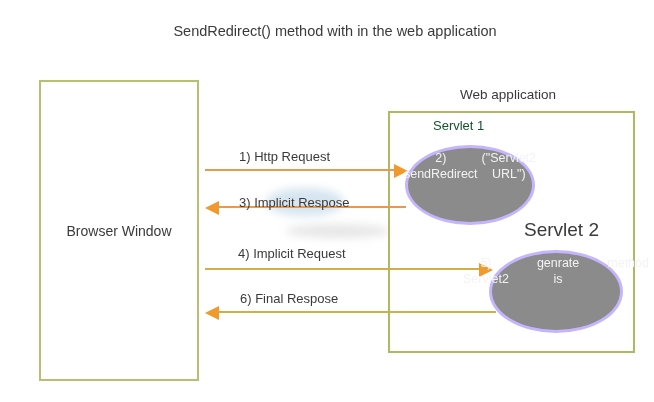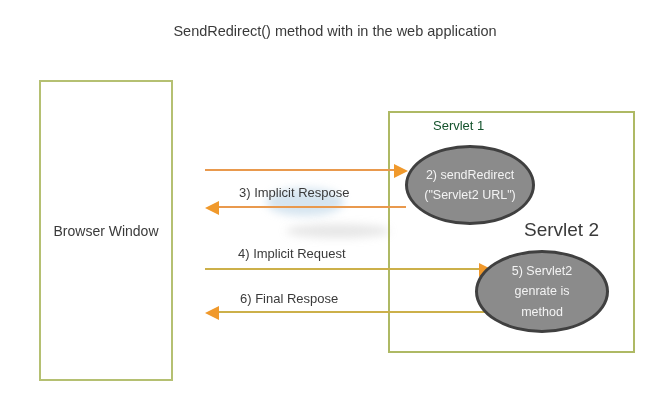--- a/index.html
+++ b/index.html
@@ -21,21 +21,21 @@
     left: 0;
     width: 100%;
     text-align: center;
     font-size: 14.5px;
     color: #3a3a3a;
   }
   .browser-box {
     position: absolute;
     left: 31px;
     top: 72px;
-    width: 134px;
+    width: 160px;
     height: 301px;
     border: 2px solid #b5c072;
     display: flex;
     align-items: center;
     justify-content: center;
     font-size: 14px;
     color: #3a3a3a;
     background: #ffffff;
   }
   .webapp-label {
@@ -67,33 +67,32 @@
     position: absolute;
     left: 516px;
     top: 211px;
     font-size: 19px;
     color: #3a3a3a;
   }
   .ellipse {
     position: absolute;
     border-radius: 50%;
     background: #8b8b8b;
-    border: 3px solid #404040;
+    border: 3px solid #c4b5fd;
     display: flex;
-    flex-direction: column;
-    align-items: center;
+    align-items: flex-start;
     justify-content: center;
     color: #f3f3f3;
     font-size: 12.5px;
     line-height: 1.3;
     text-align: center;
     z-index: 3;
   }
   .ellipse1 { left: 397px; top: 137px; width: 130px; height: 80px; }
-  .ellipse2 { left: 467px; top: 242px; width: 134px; height: 83px; }
+  .ellipse2 { left: 481px; top: 242px; width: 134px; height: 83px; gap: 24px; }
   .arrow-line {
     position: absolute;
     height: 2px;
     z-index: 2;
   }
   .orange-line { background: #e9994d; }
   .gold-line { background: #ccb04a; }
   .arrow-head {
     position: absolute;
     width: 0;
@@ -111,21 +110,21 @@
     border-right: 14px solid #f0992c;
   }
   .arrow-label {
     position: absolute;
     font-size: 13px;
     color: #3a3a3a;
     white-space: nowrap;
     z-index: 4;
   }
   .label1 { left: 231px; top: 141px; }
-  .label3 { left: 231px; top: 177px; }
+  .label3 { left: 231px; top: 187px; }
   .label4 { left: 230px; top: 238px; }
   .label6 { left: 232px; top: 283px; text-align: right; }
   .line1 { left: 197px; top: 161px; width: 190px; }
   .head1 { left: 386px; top: 156px; }
   .line3 { left: 210px; top: 198px; width: 188px; }
   .head3 { left: 197px; top: 193px; }
   .line4 { left: 197px; top: 260px; width: 275px; }
   .head4 { left: 471px; top: 255px; }
   .line6 { left: 210px; top: 303px; width: 278px; }
   .head6 { left: 197px; top: 298px; }
@@ -148,38 +147,40 @@
 <body>
 
 <div class="canvas">
 
   <div class="title">SendRedirect() method with in the web application</div>
 
   <div class="browser-box">
     <span>Browser Window</span>
   </div>
 
+  <div class="webapp-label">Web application</div>
   <div class="webapp-box"></div>
   <div class="servlet1-label">Servlet 1</div>
   <div class="servlet2-label">Servlet 2</div>
 
   <div class="ellipse ellipse1">
     <div>2) sendRedirect</div>
     <div>("Servlet2 URL")</div>
   </div>
 
   <div class="ellipse ellipse2">
     <div>5) Servlet2</div>
     <div>genrate is</div>
     <div>method</div>
   </div>
 
   <div class="watermark-blob wm1"></div>
   <div class="watermark-blob wm2"></div>
 
+  <div class="arrow-label label1">1) Http Request</div>
   <div class="arrow-line orange-line line1"></div>
   <div class="arrow-head head-right head1"></div>
 
   <div class="arrow-label label3">3) Implicit Respose</div>
   <div class="arrow-line orange-line line3"></div>
   <div class="arrow-head head-left head3"></div>
 
   <div class="arrow-label label4">4) Implicit Request</div>
   <div class="arrow-line gold-line line4"></div>
   <div class="arrow-head head-right head4"></div>

